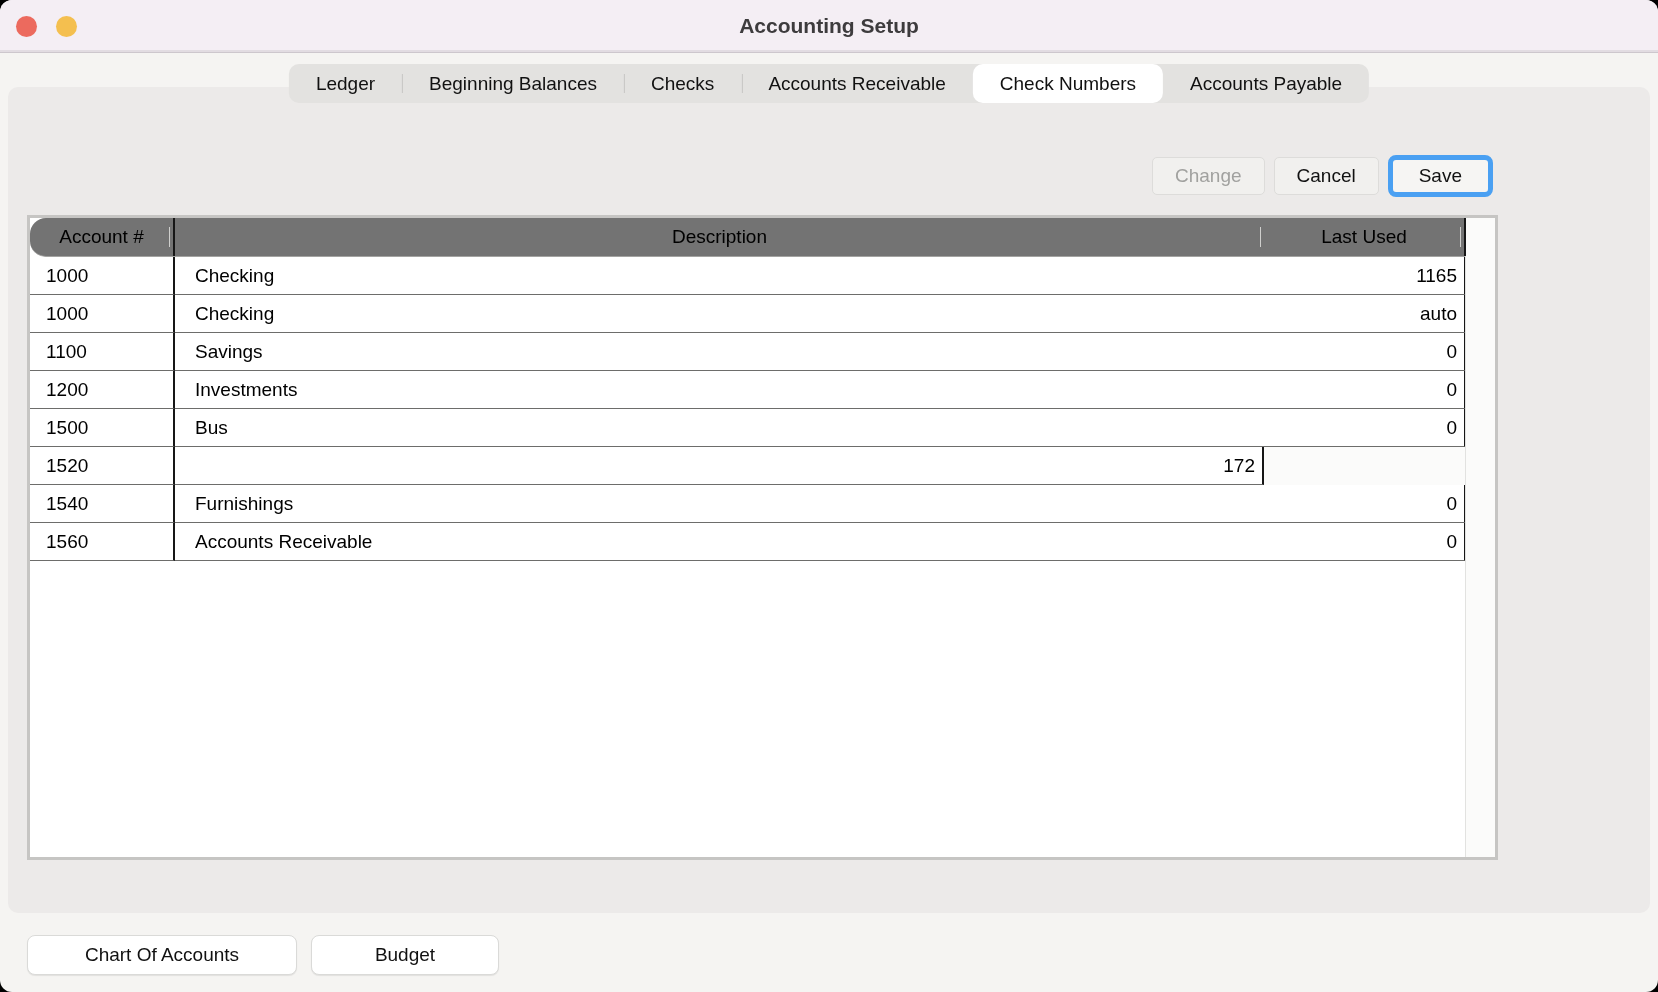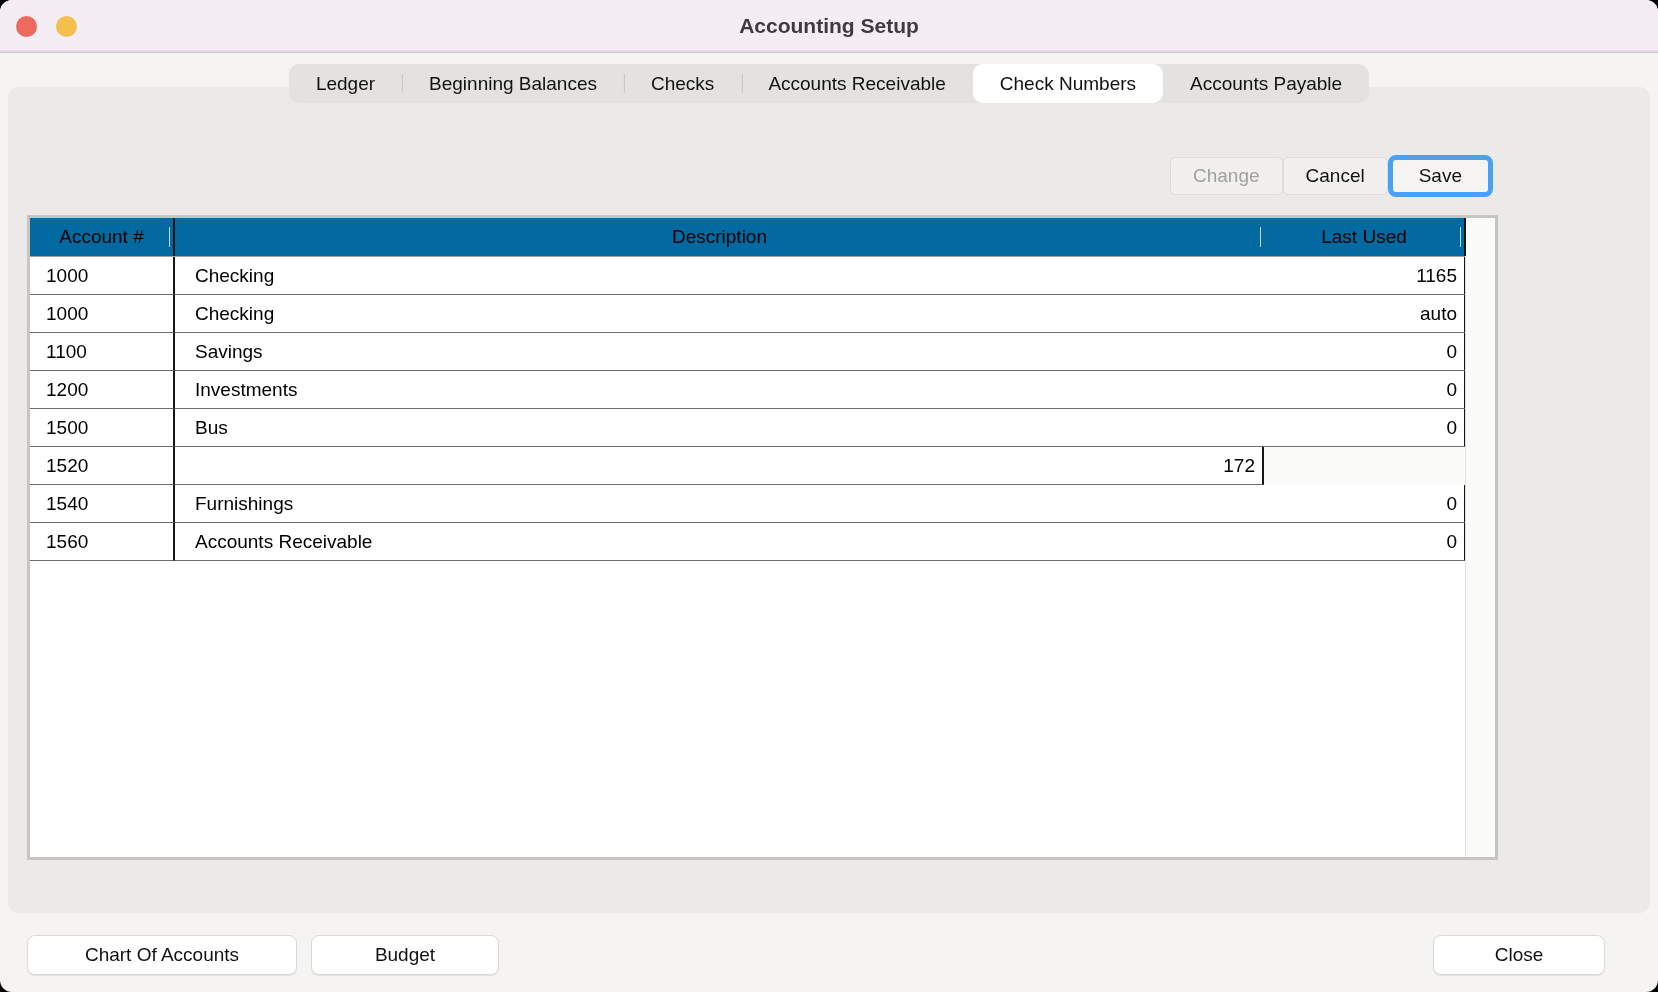--- a/index.html
+++ b/index.html
@@ -20,32 +20,32 @@
   
   .tabbar{position:absolute;top:64px;left:50%;transform:translateX(-50%);height:39px;
           display:flex;background:#e3e2e0;border-radius:10px;z-index:3;align-items:stretch;}
   .tab{padding:0 27px;line-height:39px;font-size:19px;color:#111;white-space:nowrap;
        position:relative;cursor:default;}
   .tab.divided::before{content:"";position:absolute;left:0;top:10px;bottom:10px;
        width:1px;background:#c6c5c3;}
   .tab.selected{background:#ffffff;border-radius:10px;}
   
   .actions{position:absolute;top:156px;left:1160px;width:333px;height:40px;display:flex;
-           align-items:center;justify-content:flex-end;z-index:2;}
+           align-items:center;justify-content:flex-end;gap:9px;z-index:2;}
   .btn-flat{height:36px;line-height:36px;padding:0 22px;background:#f1f0ee;
             border:1px solid #dddcda;border-radius:5px;font-size:19px;color:#111;
             text-align:center;}
   .btn-flat.disabled{color:#a1a19f;}
   .btn-save{height:30px;line-height:30px;padding:1px 26px;background:#f6f5f3;font-size:19px;
             color:#111;border:5px solid #4aa0f2;border-radius:8px;text-align:center;}
   
   .table{position:absolute;left:27px;top:215px;width:1471px;height:645px;background:#ffffff;
          border:3px solid #c6c5c3;box-sizing:border-box;z-index:2;}
   .trow{display:grid;grid-template-columns:145px 1fr 202px 29px;height:38px;}
-  .thead{background:#0369a1;border-bottom:1px solid #a3a3a1;}
+  .thead{background:#737373;border-bottom:1px solid #a3a3a1;border-radius:16px;}
   .cell{font-size:19px;line-height:37px;overflow:hidden;white-space:nowrap;box-sizing:border-box;}
   .c1{padding-left:16px;border-right:2px solid #161616;}
   .c3{border-left:0;border-right:2px solid #161616;text-align:right;padding-right:7px;}
   .thead .cell{text-align:center;position:relative;padding:0;}
   .thead .c1::after,.thead .c2::after,.thead .c3::after{content:"";position:absolute;
         right:3px;top:9px;height:20px;width:1px;background:#cfcfcd;}
   .body-row .c1,.body-row .c2,.body-row .c3{border-bottom:1px solid #6d6d6b;}
   .c2{padding-left:20px;}
   .c4{background:#fbfbfa;}
   .scrollstrip{position:absolute;top:38px;bottom:0;right:0;width:29px;background:#fbfbfa;
@@ -141,15 +141,14 @@
       <div class="cell c2">Accounts Receivable</div>
       <div class="cell c3">0</div>
       <div class="cell c4"></div>
     </div>
 
     <div class="scrollstrip"></div>
   </div>
 
   <div class="btn-footer bf-coa">Chart Of Accounts</div>
   <div class="btn-footer bf-budget">Budget</div>
-  <div class="btn-footer bf-close">Close</div>
 
 </div>
 
 </body></html>

